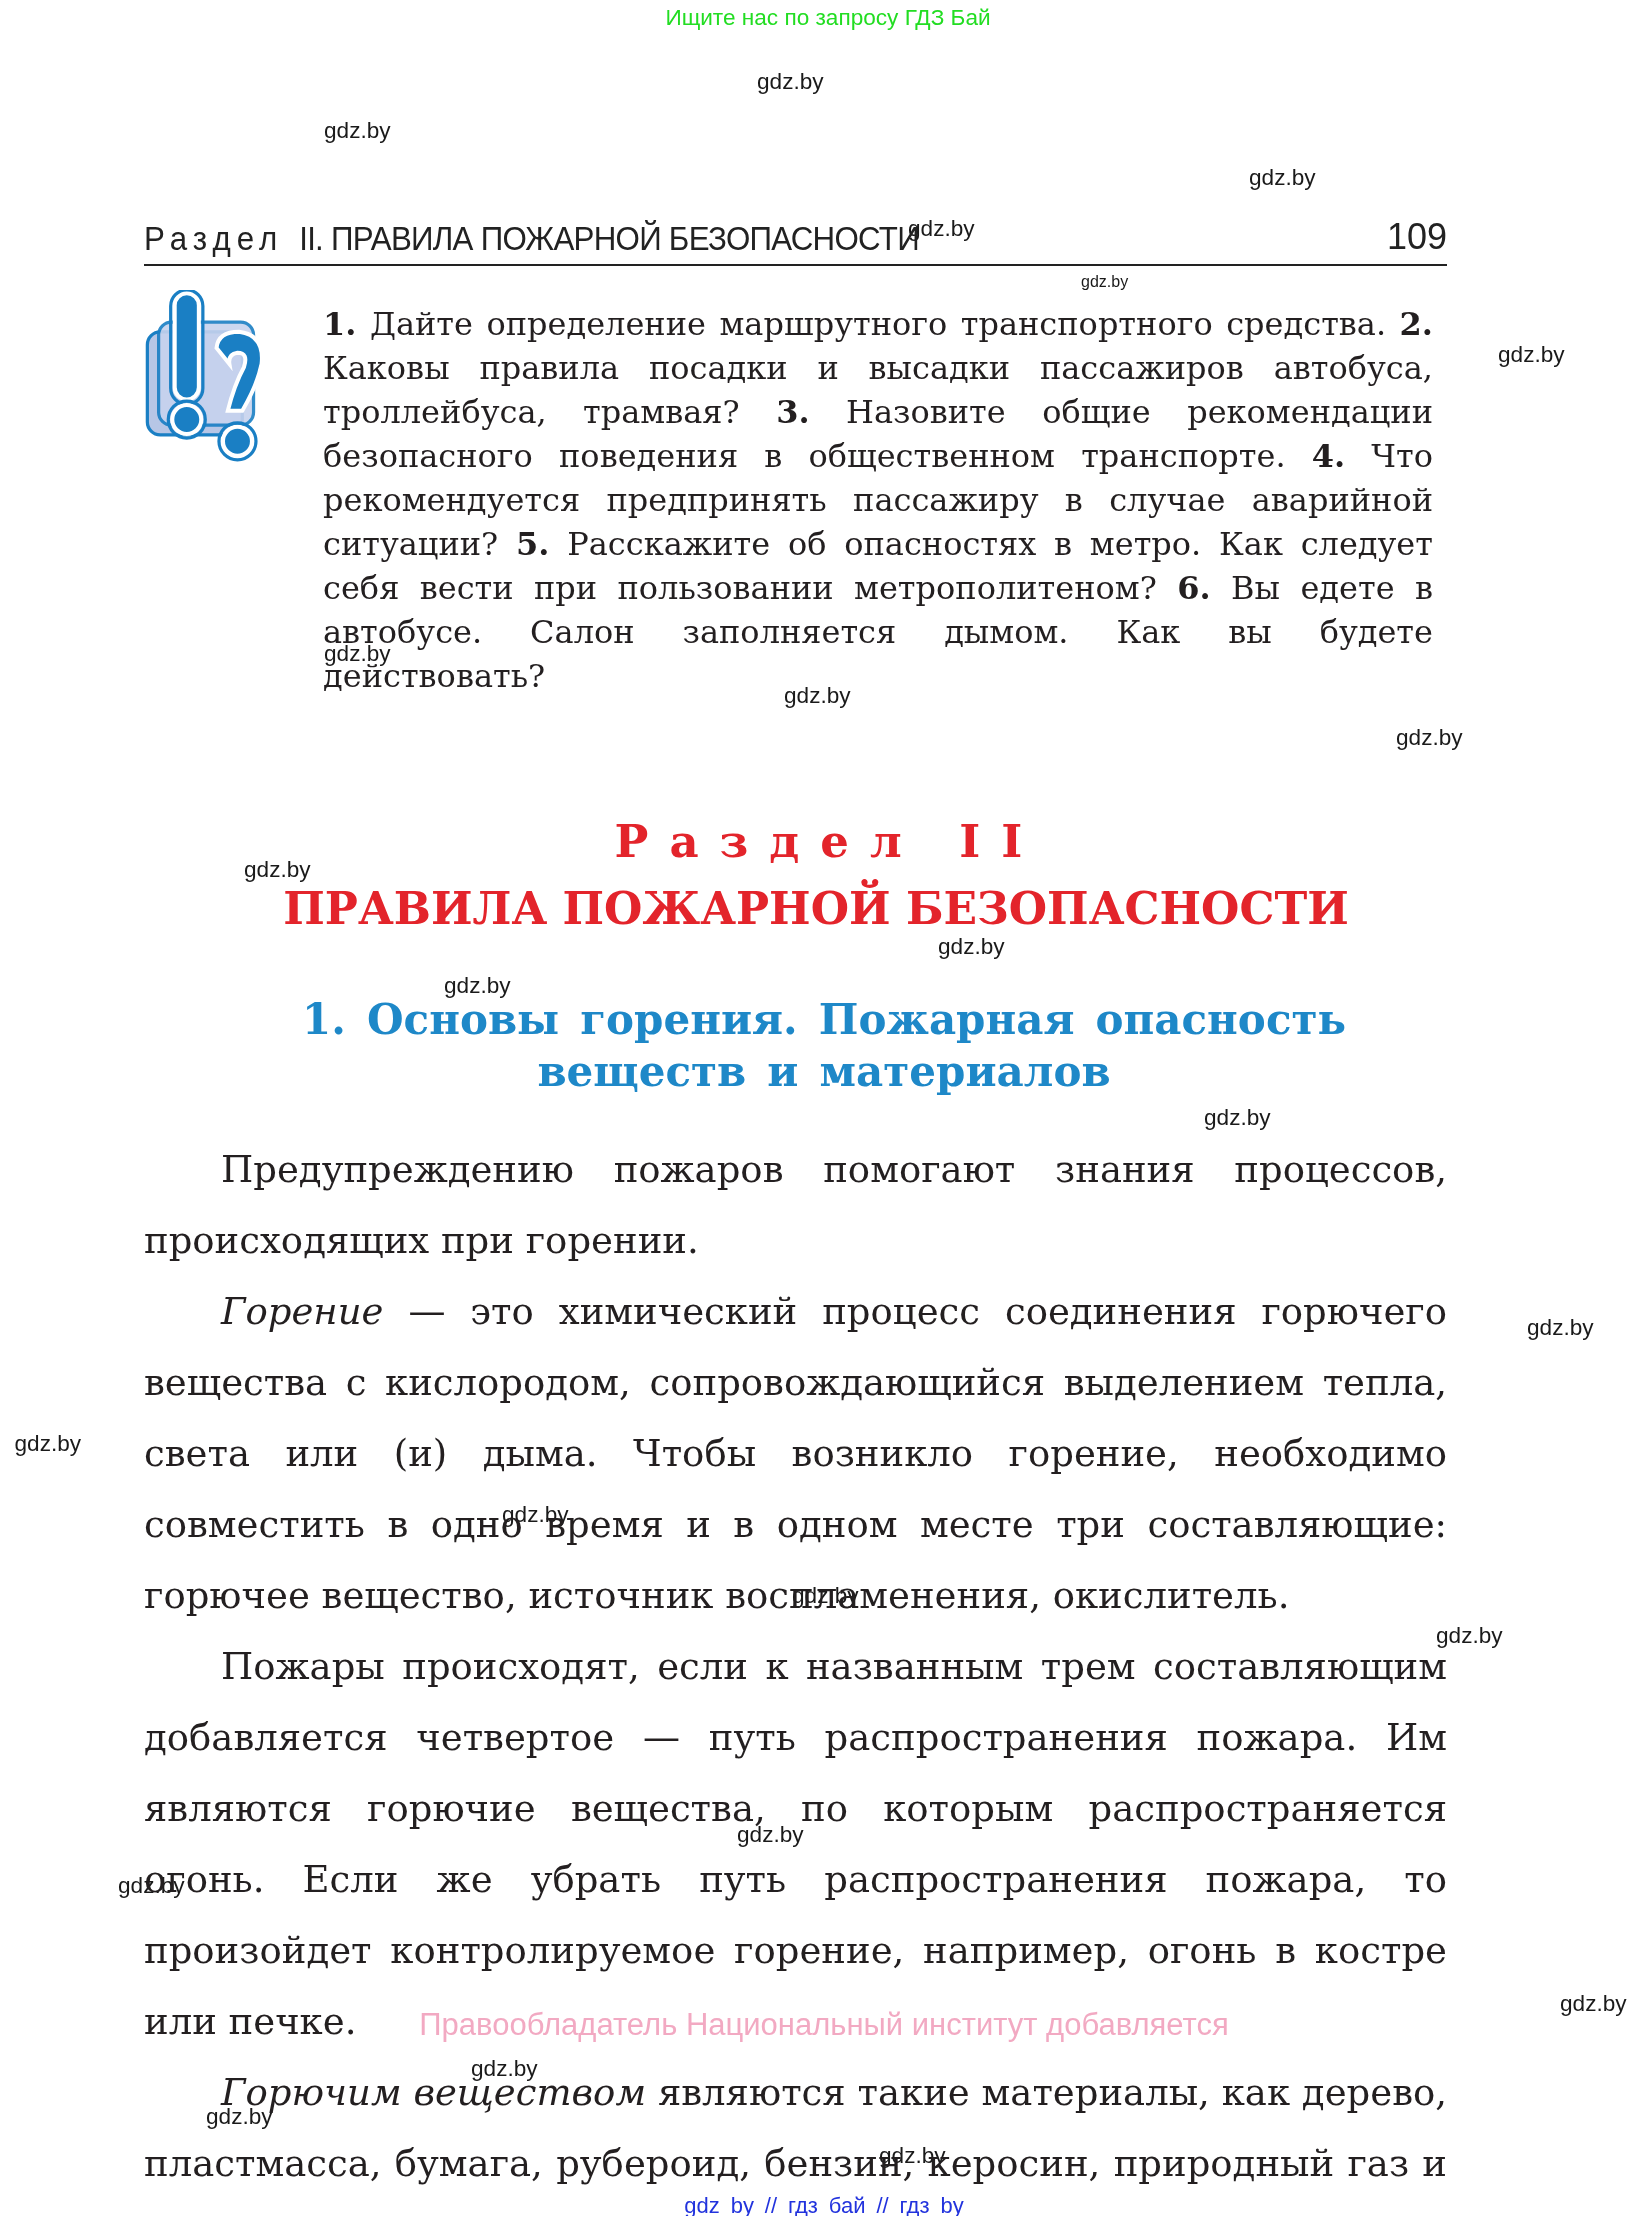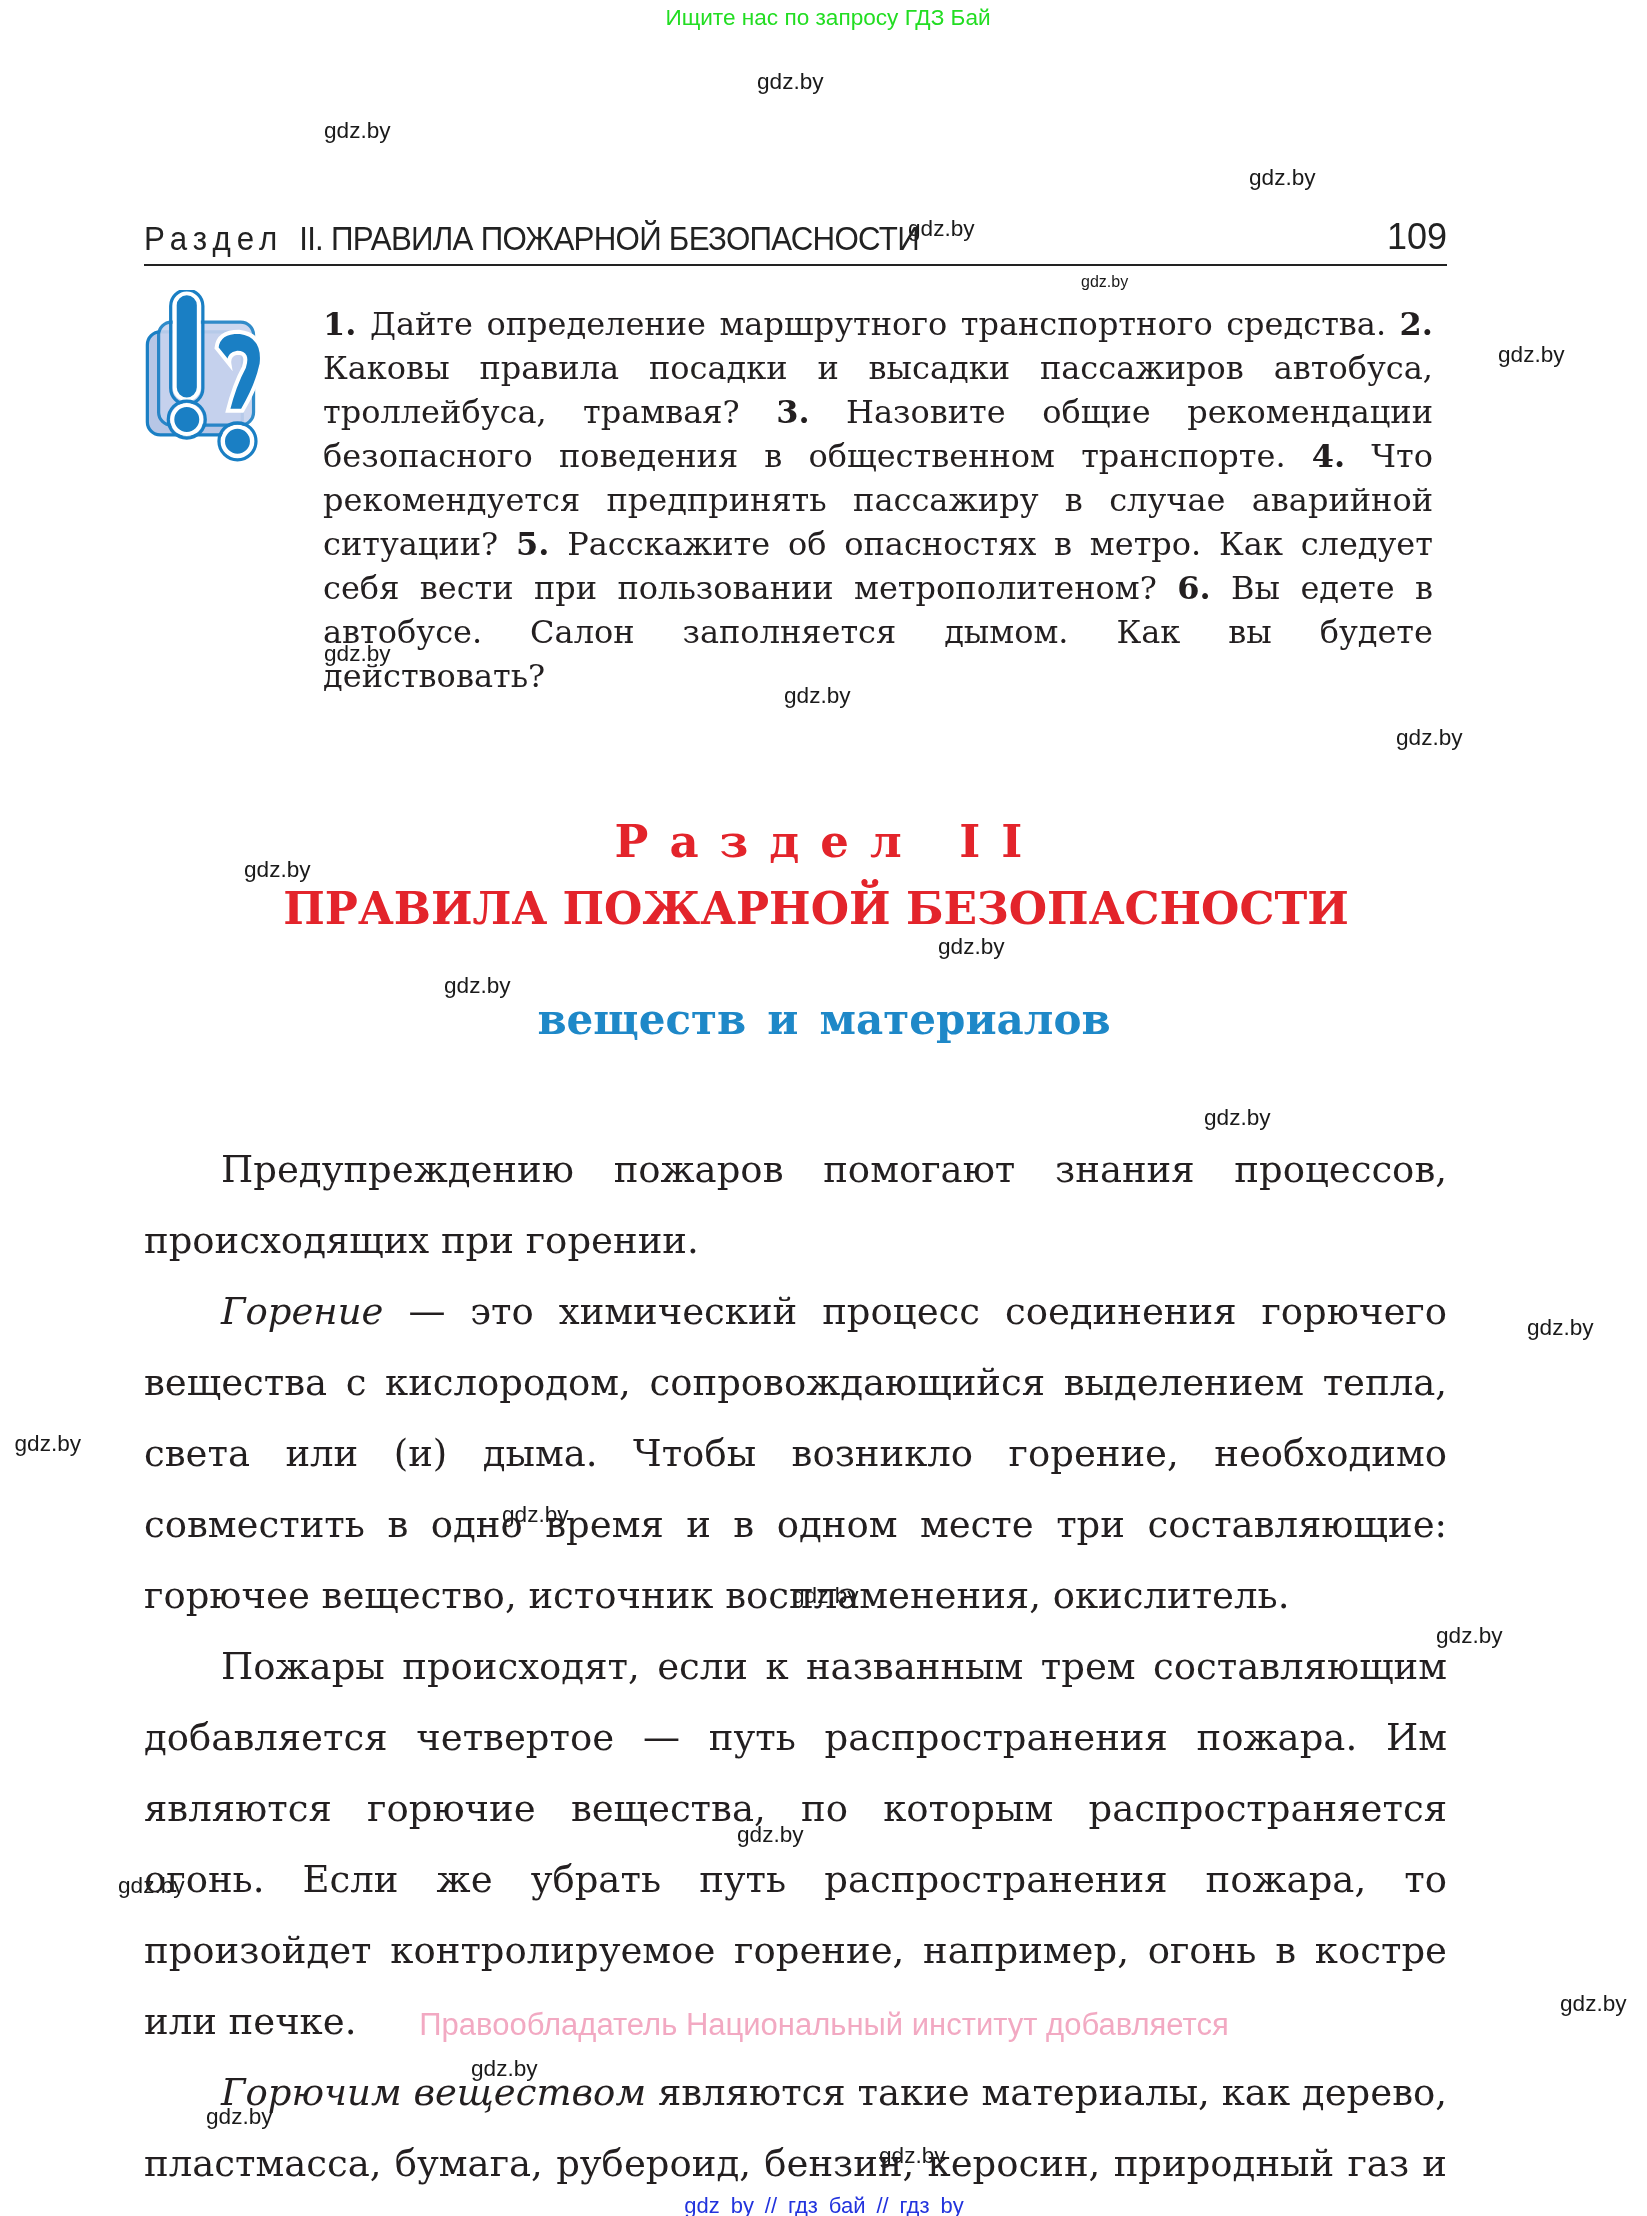--- a/index.html
+++ b/index.html
@@ -73,20 +73,21 @@
 </div>
 
 <div class="questions">
   <p><b>1.</b><span> Дайте определение маршрутного транспортного средства.</span> <b>2.</b><span> Каковы правила посадки и высадки пассажиров автобуса, троллейбуса, трамвая?</span> <b>3.</b><span> Назовите общие рекомендации безопасного поведения в общественном транспорте.</span> <b>4.</b><span> Что рекомендуется предпринять пассажиру в случае аварийной ситуации?</span> <b>5.</b><span> Расскажите об опасностях в метро. Как следует себя вести при пользовании метрополитеном?</span> <b>6.</b><span> Вы едете в автобусе. Салон заполняется дымом. Как вы будете действовать?</span></p>
 </div>
 
 <div class="sec-label">Раздел II</div>
 <div class="sec-title">ПРАВИЛА ПОЖАРНОЙ БЕЗОПАСНОСТИ</div>
 
 <div class="chap-title">
+  <div>1. Основы горения. Пожарная опасность</div>
   <div>веществ и материалов</div>
 </div>
 
 <div class="body-text">
   <p>Предупреждению пожаров помогают знания процессов, происходящих при горении.</p>
   <p><i>Горение</i><span> — это химический процесс соединения горючего вещества с кислородом, сопровождающийся выделением тепла, света или (и) дыма. Чтобы возникло горение, необходимо совместить в одно время и в одном месте три составляющие: горючее вещество, источник воспламенения, окислитель.</span></p>
   <p>Пожары происходят, если к названным трем составляющим добавляется четвертое — путь распространения пожара. Им являются горючие вещества, по которым распространяется огонь. Если же убрать путь распространения пожара, то произойдет контролируемое горение, например, огонь в костре или печке.</p>
   <p><i>Горючим веществом</i><span> являются такие материалы, как дерево, пластмасса, бумага, рубероид, бензин, керосин, природный газ и т. д. Абсолютное большинство горючих веществ</span></p>
 </div>
 

